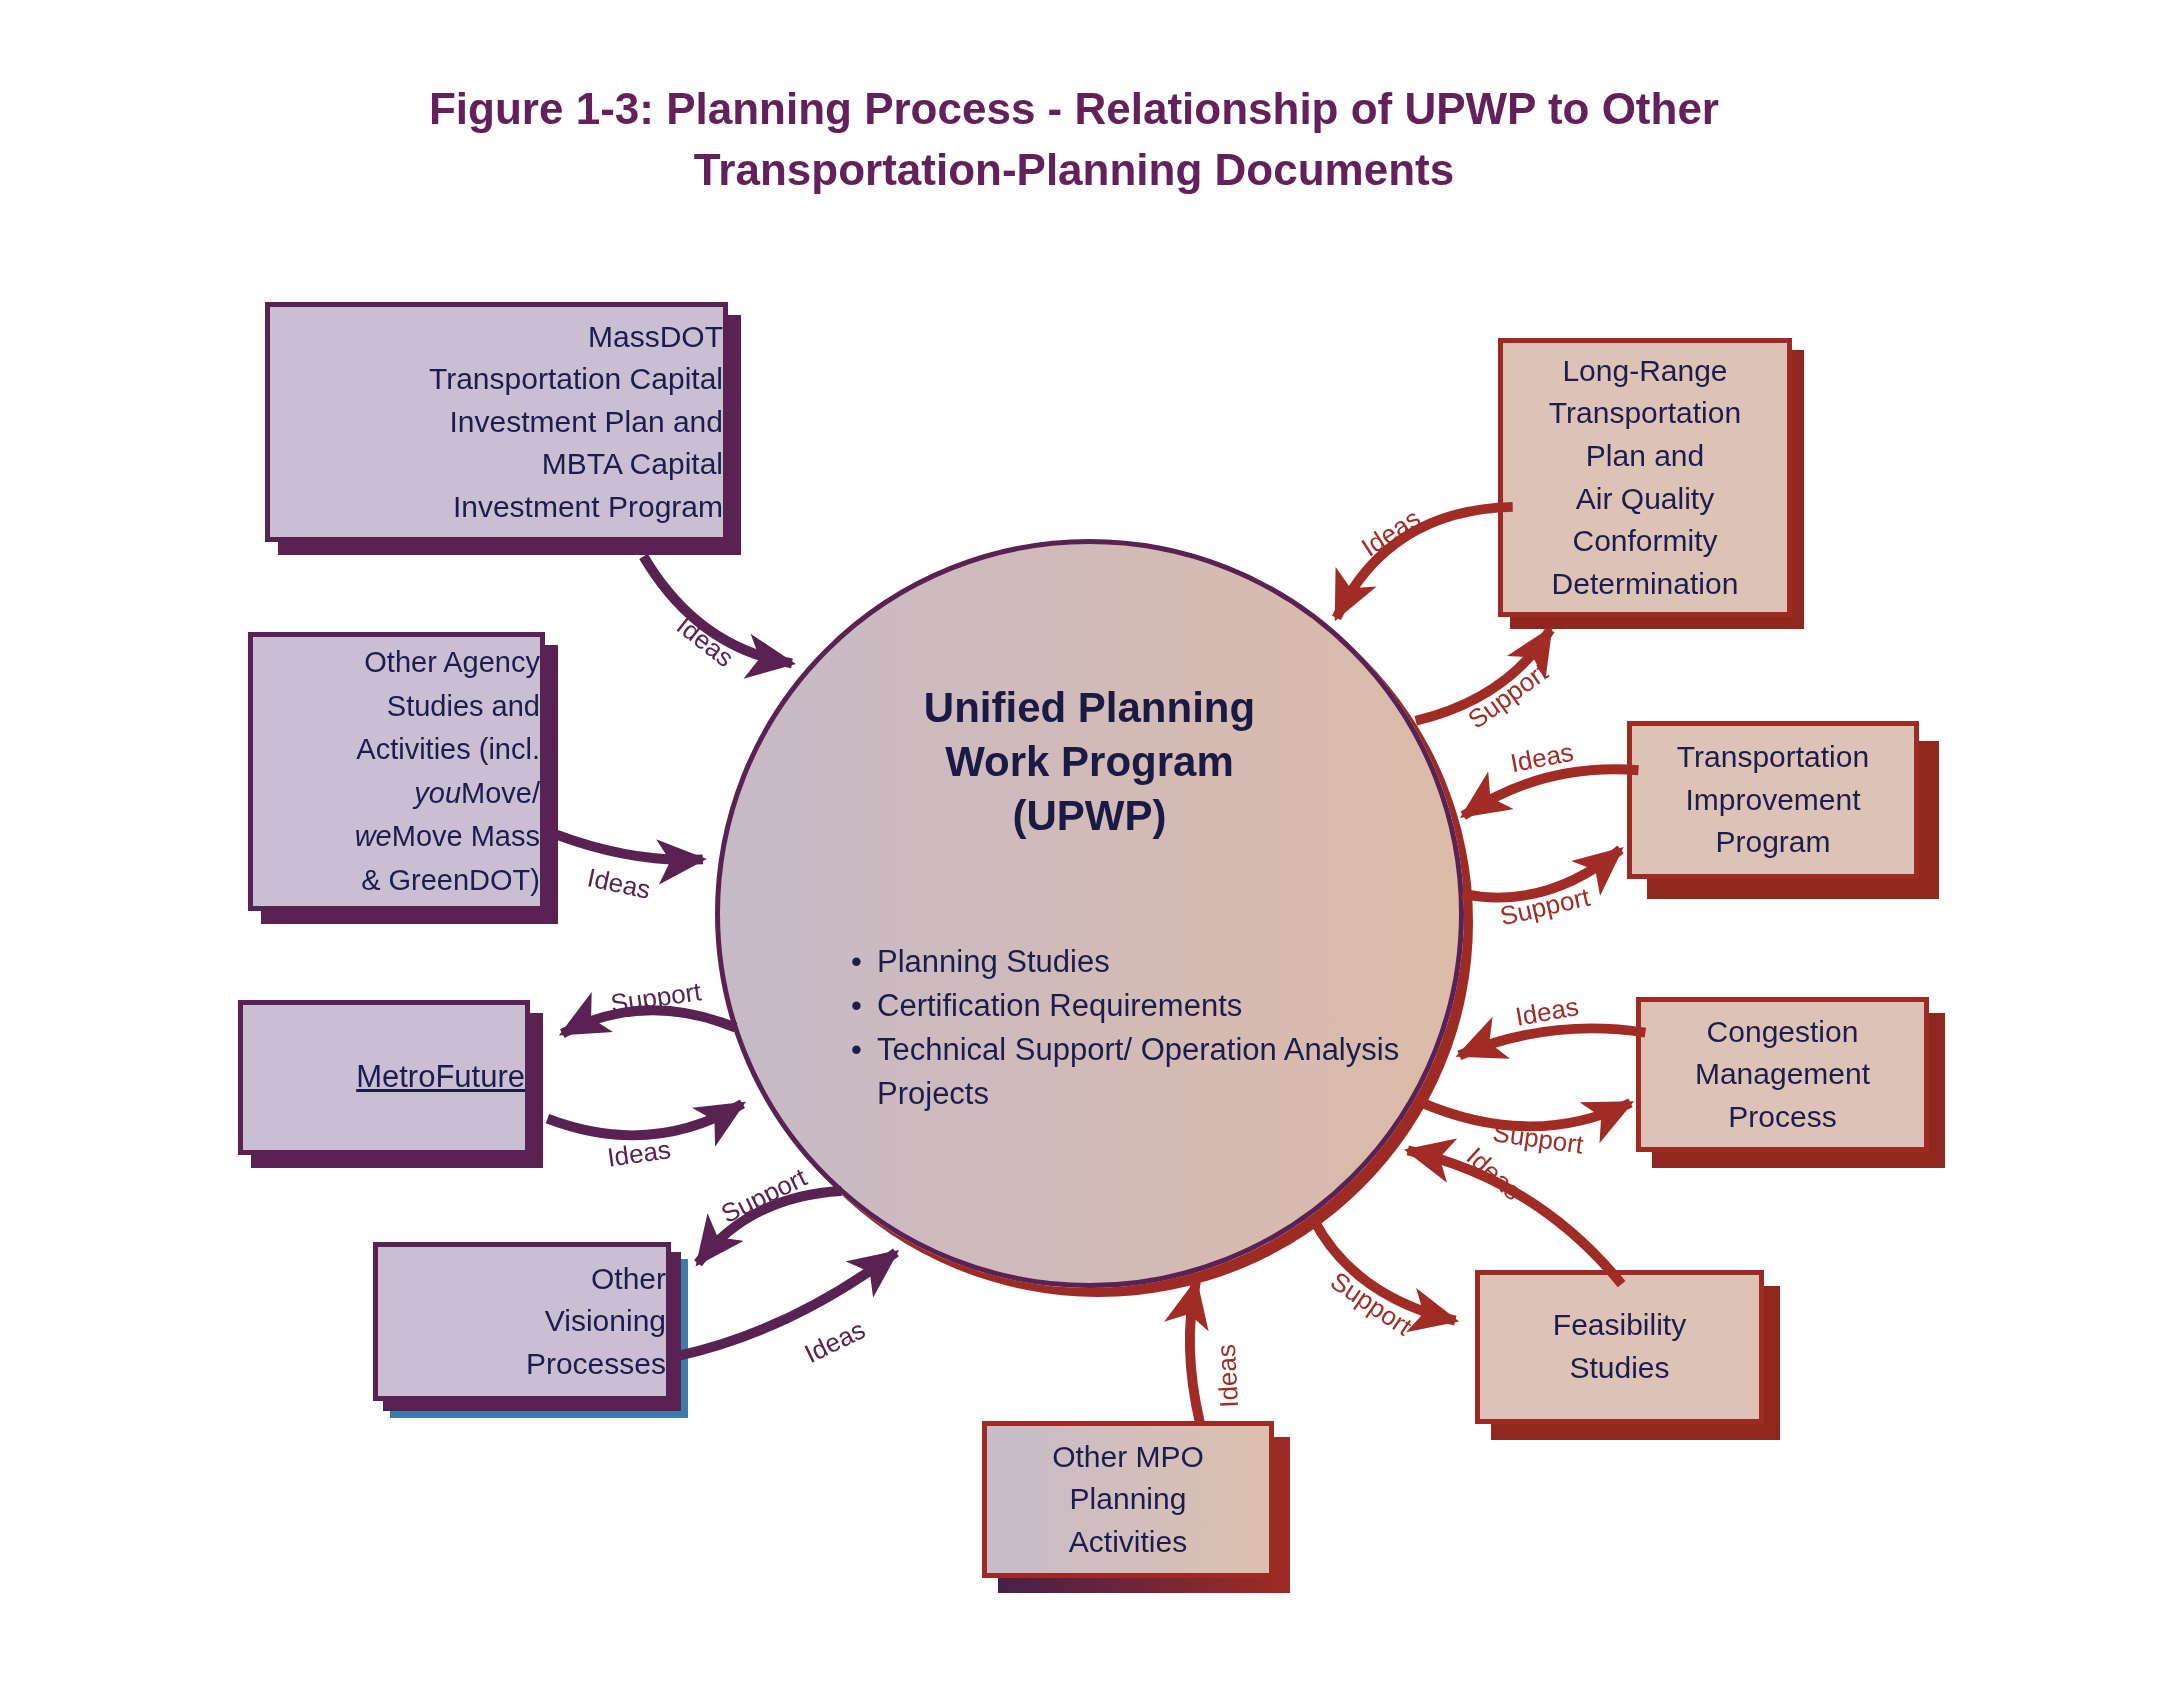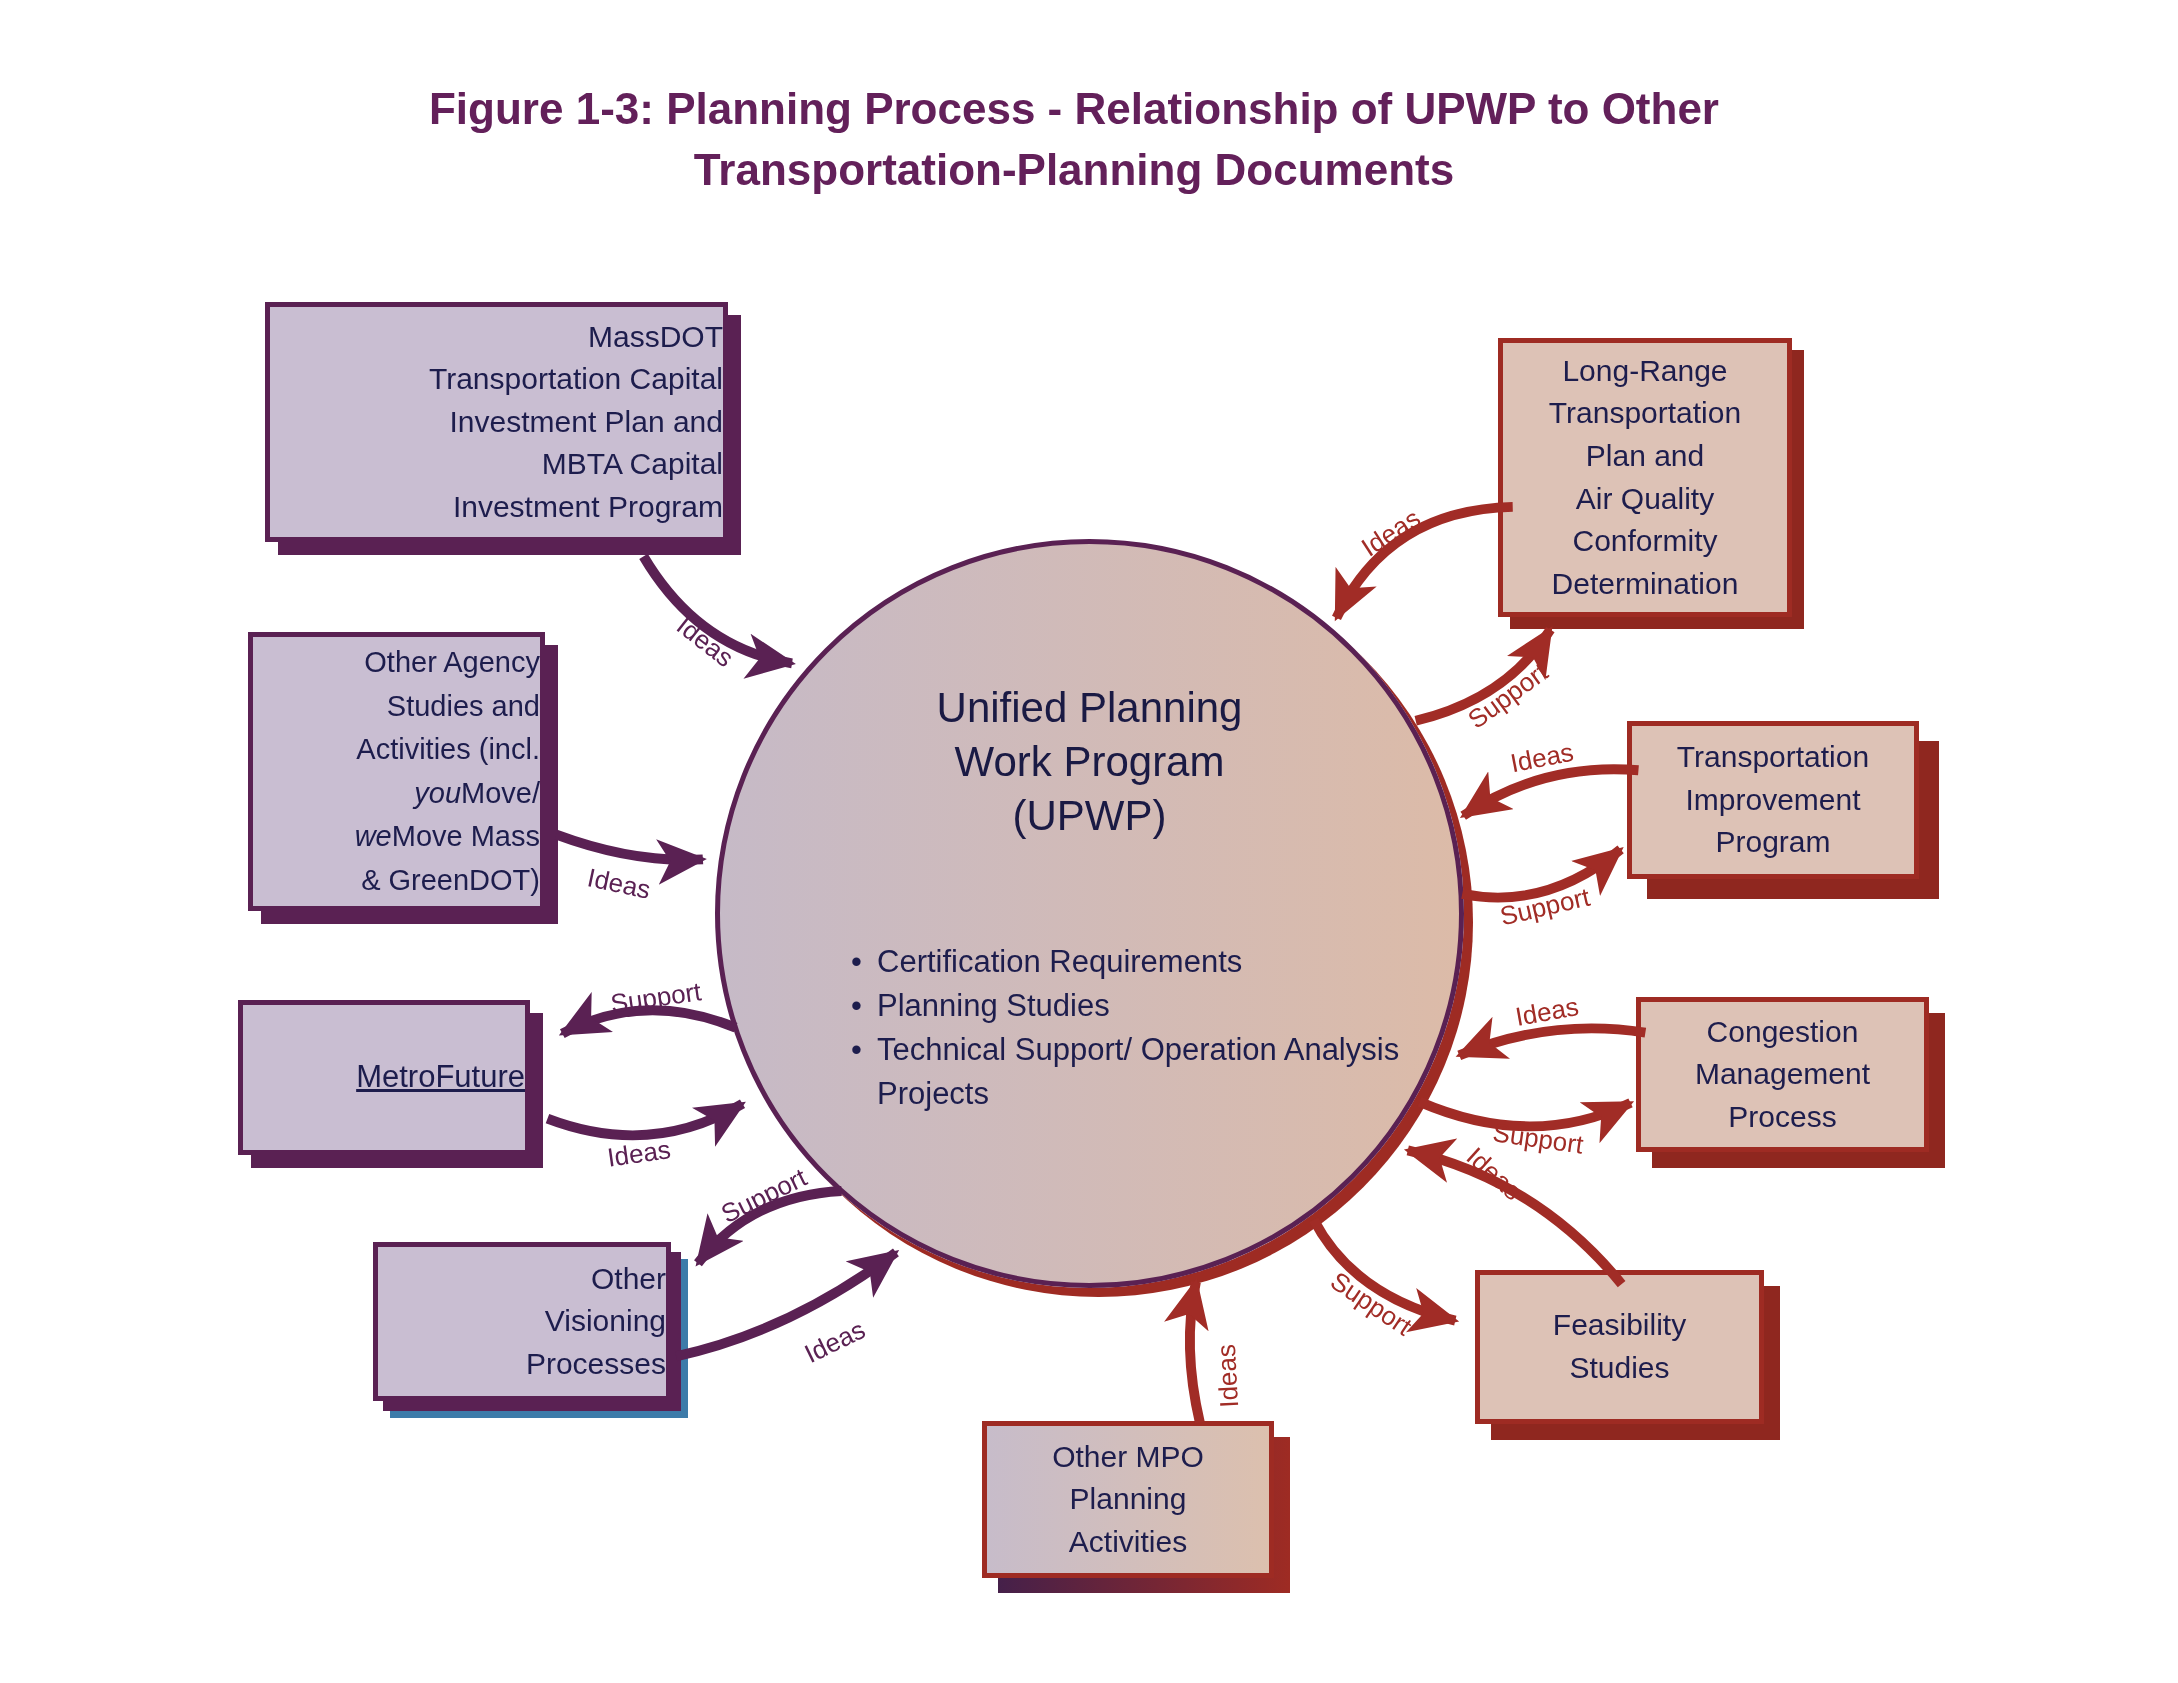--- a/index.html
+++ b/index.html
@@ -34,21 +34,21 @@
   #box-tip{left:1627px;top:721px;width:282px;height:148px;box-shadow:20px 20px 0 #8f271f;}
   #box-cmp{left:1636px;top:997px;width:283px;height:145px;box-shadow:16px 16px 0 #8f271f;}
   #box-feasibility{left:1475px;top:1270px;width:279px;height:144px;box-shadow:16px 16px 0 #8f271f;}
   #circle{
     position:absolute;left:715px;top:539px;width:739px;height:739px;border-radius:50%;
     border:5px solid #5a2153;background:linear-gradient(90deg,#c6bac7 0%,#dcbba8 100%);
     box-shadow:9px 9px 0 #9e2b23;
   }
   #circle-heading{
     position:absolute;top:137px;left:0;width:100%;text-align:center;
-    font-size:42px;font-weight:normal;line-height:1.28;color:#1a1a44;
+    font-size:42px;font-weight:bold;line-height:1.28;color:#1a1a44;
   }
   #circle-bullets{
     position:absolute;left:127px;top:396px;width:574px;
     font-size:31px;line-height:1.42;color:#1d1d4d;text-align:left;
   }
   .bullet{position:relative;padding-left:30px;}
   .bullet::before{content:"\2022";position:absolute;left:4px;top:0;}
   svg.overlay{position:absolute;left:0;top:0;pointer-events:none;}
   .alabel{
     position:absolute;font-size:26px;white-space:nowrap;
@@ -70,25 +70,25 @@
   <div id="mpo-shadow"></div>
 
   <div id="circle">
     <div id="circle-heading">
       <div>Unified Planning</div>
       <div>Work Program</div>
       <div>(UPWP)</div>
     </div>
     <div id="circle-bullets">
       <div class="bullet">
-        <span>Certification Requirements</span>
+        <span>Planning Studies</span>
         <span></span>
       </div>
       <div class="bullet">
-        <span>Planning Studies</span>
+        <span>Certification Requirements</span>
         <span></span>
       </div>
       <div class="bullet">
         <span>Technical Support/</span>
         <span>Operation Analysis Projects</span>
       </div>
     </div>
   </div>
 
   <div class="box purplebox" id="box-massdot">

